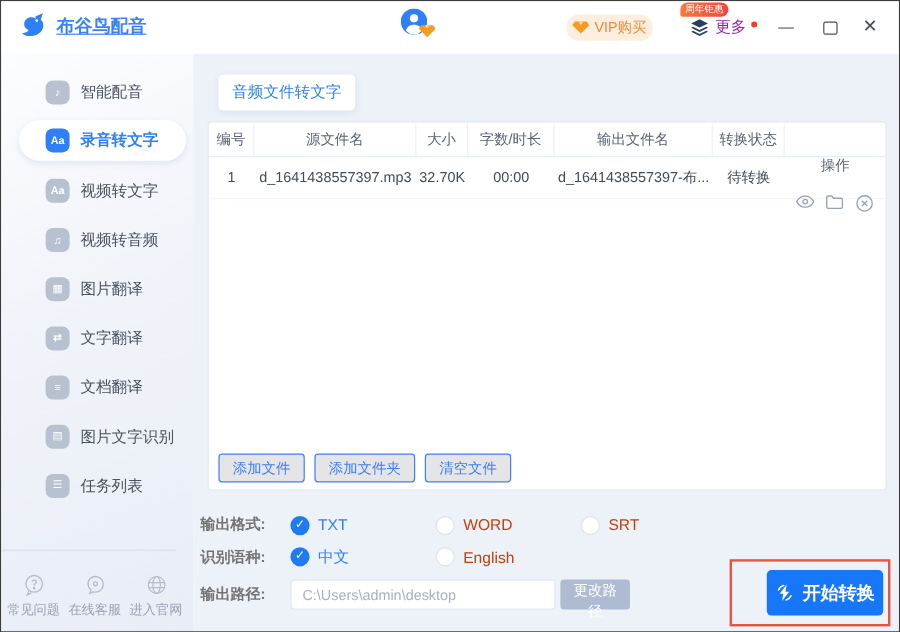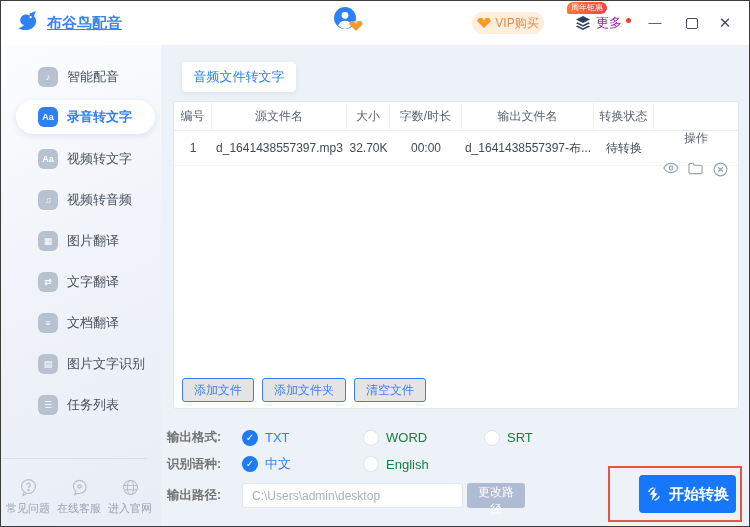--- a/index.html
+++ b/index.html
@@ -64,21 +64,21 @@
   .set-row{position:absolute;left:6px;display:flex;align-items:center;font-size:13px;}
   .row-format{top:384px;}
   .row-lang{top:410px;}
   .row-path{top:438px;}
   .set-label{font-weight:bold;color:#737373;font-size:12.5px;margin-right:12px;width:63px;}
   .opt{display:flex;align-items:center;gap:7px;width:121px;cursor:pointer;}
   .radio{width:16px;height:16px;border-radius:50%;box-sizing:border-box;flex:0 0 16px;}
   .radio.on{background:#1f7bf4;color:#fff;display:flex;align-items:center;justify-content:center;}
   .radio.on::after{content:"✓";font-size:10px;line-height:1;}
   .radio.off{background:#fff;border:1px solid #dfe3ea;}
-  .opt-label{color:#15803d;}
+  .opt-label{color:#c2410c;}
   .opt.sel .opt-label{color:#2f7ff7;}
   .path-input{width:221px;height:25px;border:1px solid #e2e7ef;background:#fff;border-radius:3px;
     color:#a9b0bc;font-size:12px;padding:0 9px;box-sizing:border-box;outline:none;
     font-family:"Liberation Sans","DejaVu Sans",sans-serif;}
   .change-btn{width:58px;height:25px;background:#aebbd3;color:#fff;font-size:12px;border:none;border-radius:3px;
     margin-left:4px;cursor:pointer;}
 
   
   .start-annot{position:absolute;left:447px;top:421px;width:134px;height:56px;border:2px solid #e8543f;
     box-sizing:border-box;}

